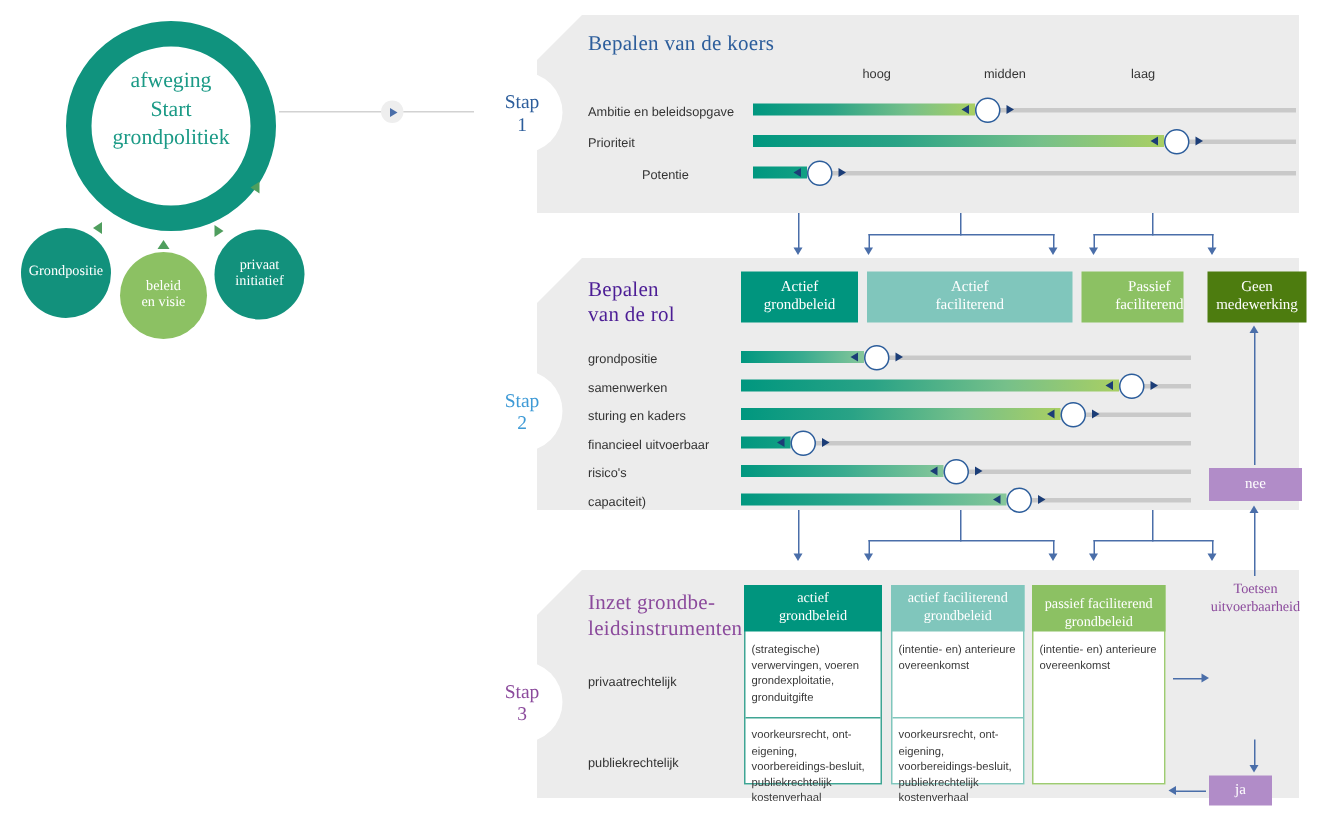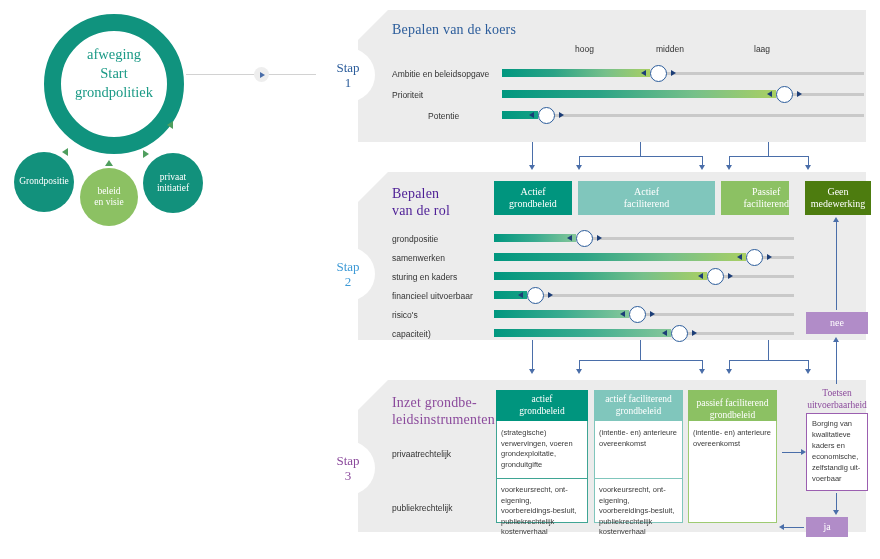--- a/index.html
+++ b/index.html
@@ -415,21 +415,20 @@
       <div>grondbeleid</div>
     </div>
   </div>
   <div class="cell" style="left:688px;top:424px;width:89px;height:52px;">(intentie- en) anterieure overeenkomst</div>
   <div class="cell" style="left:688px;top:481px;width:89px;height:42px;"></div>
 
   <div class="toetsen-title" style="left:797px;top:388px;width:80px;">
     <div>Toetsen</div>
     <div>uitvoerbaarheid</div>
   </div>
-  <div class="toetsen-body" style="left:806px;top:413px;width:62px;height:78px;">Borging van kwalitatieve kaders en economische, zelfstandig uit-voerbaar</div>
 
   <div class="rbox r-purple" style="left:806px;top:517px;width:42px;height:20px;">ja</div>
   <div class="rbox r-purple" style="left:806px;top:312px;width:62px;height:22px;">nee</div>
 
   <div class="vline" style="left:836px;top:493px;height:18px;"></div>
   <div class="arrowdown" style="left:833px;top:510px;"></div>
 
   <div class="hline" style="left:782px;top:527px;width:22px;"></div>
   <div class="arrowleft" style="left:779px;top:524px;"></div>
 

